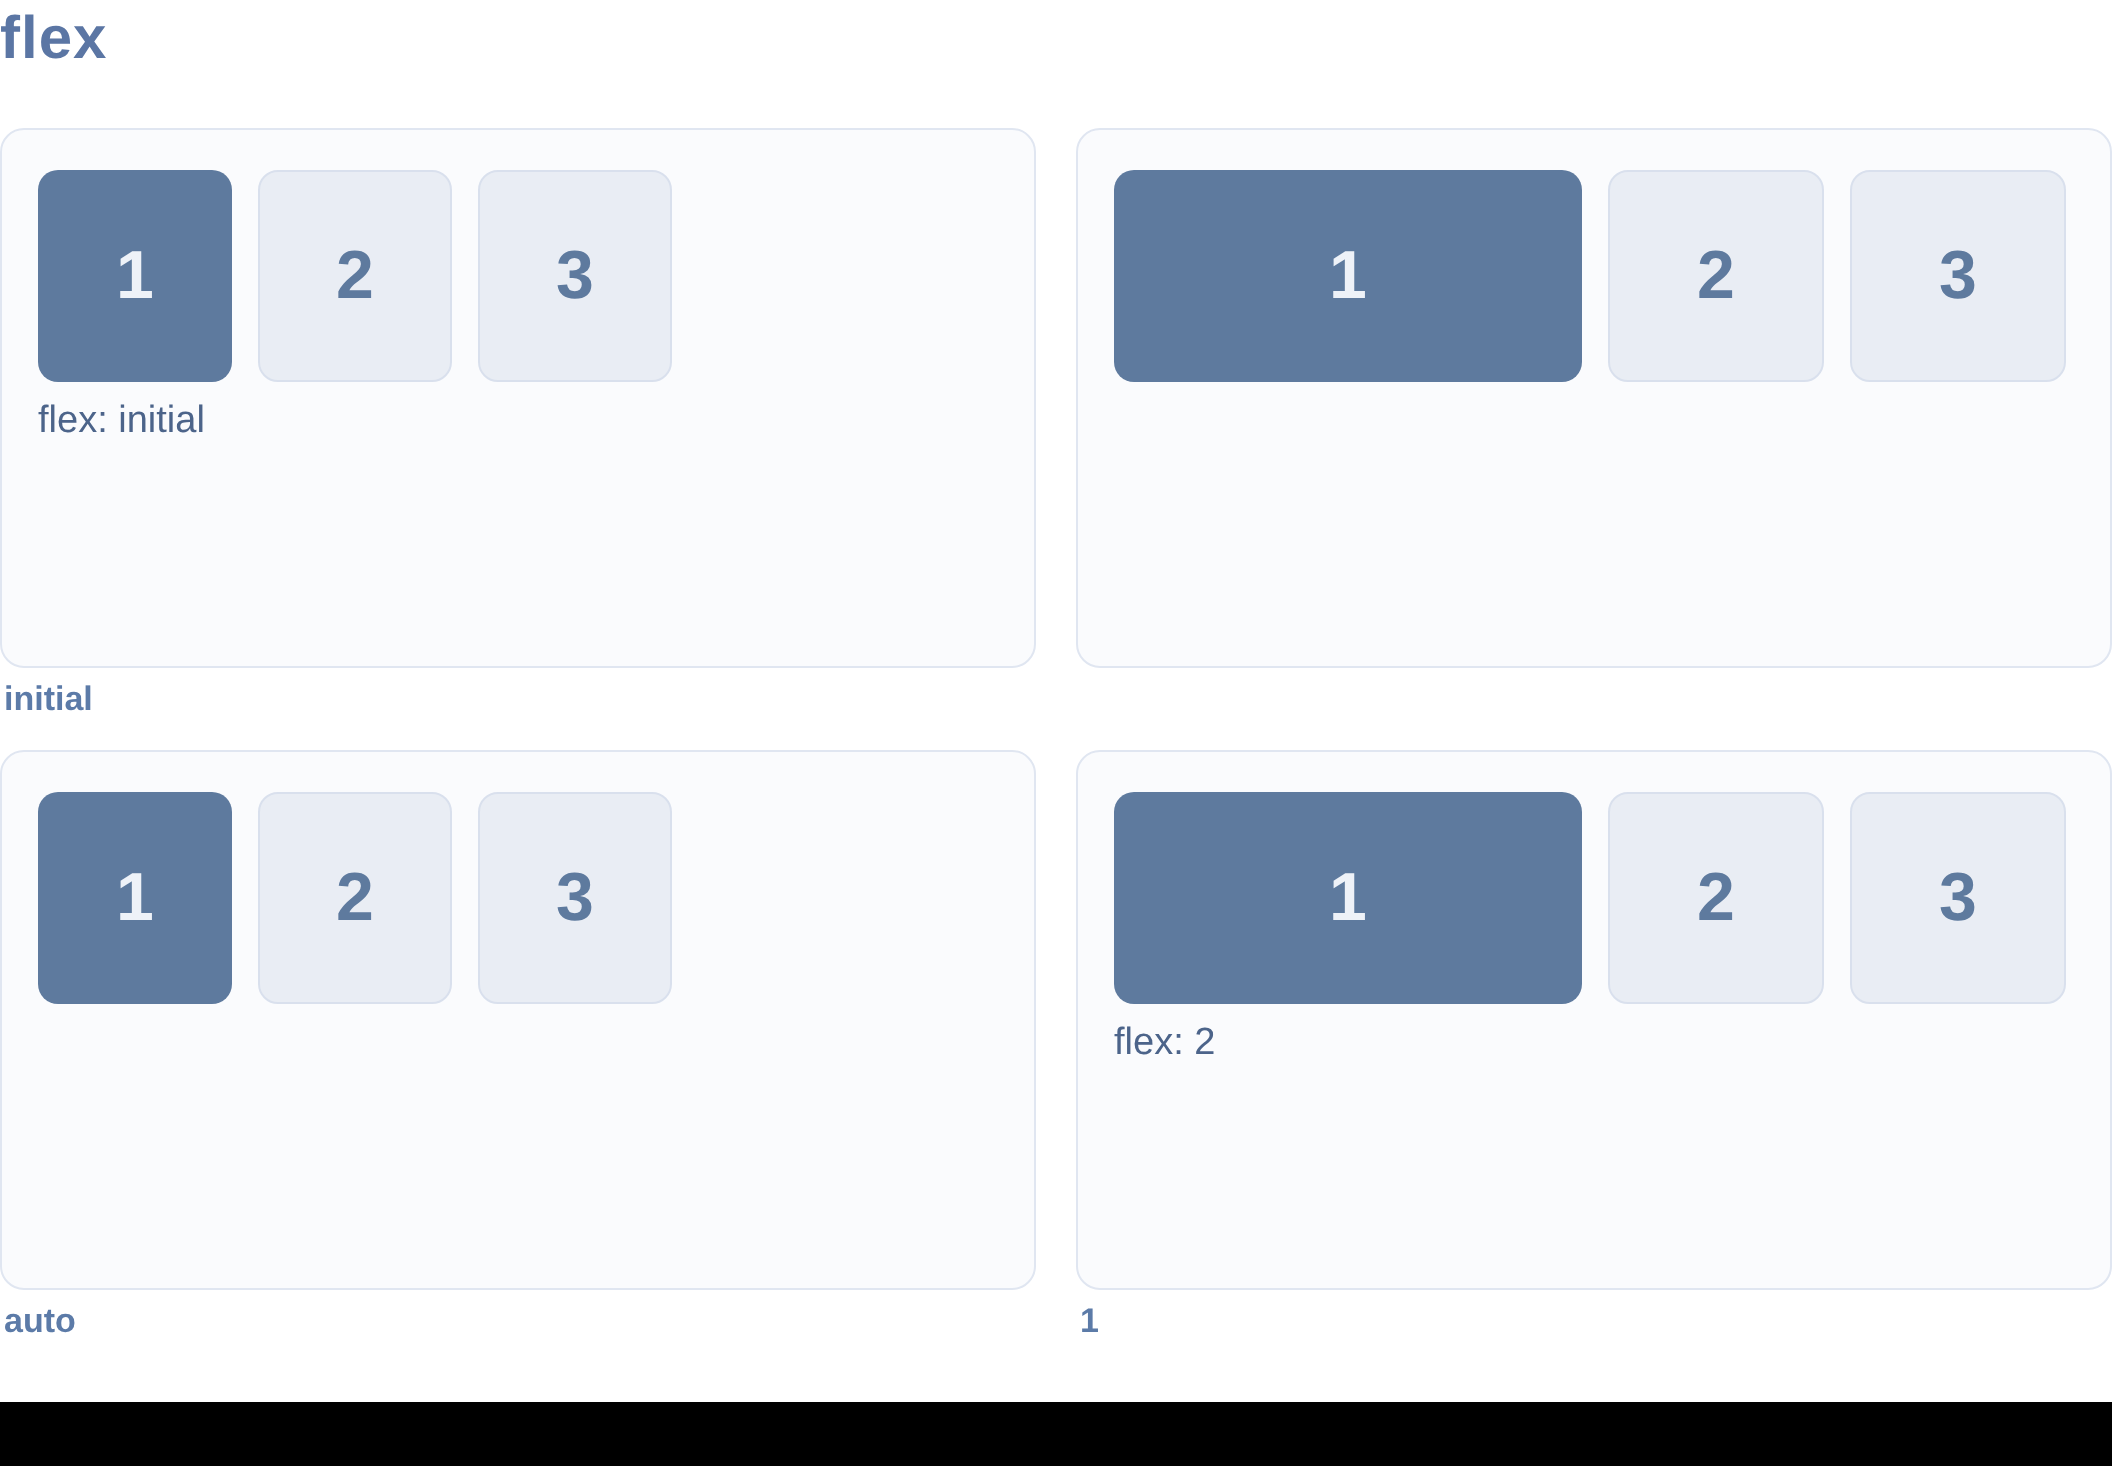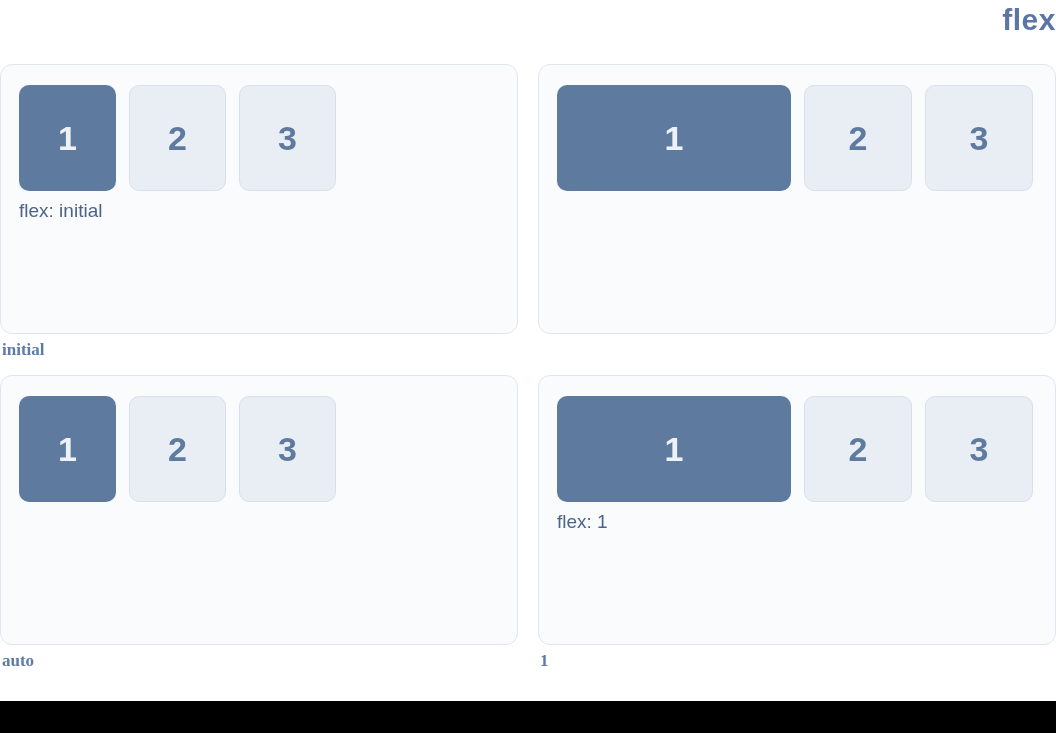--- a/index.html
+++ b/index.html
@@ -1,21 +1,21 @@
 <!DOCTYPE html>
 <html><head>
 <meta charset="utf-8">
 <style>
   * { margin:0; padding:0; box-sizing:border-box; }
   html,body { width:1056px; height:733px; background:#ffffff; overflow:hidden; }
   body { font-family:"Liberation Sans", sans-serif; position:relative; }
 
   .page-title {
     position:absolute; top:3px; left:0; width:1056px;
-    text-align:right; font-size:30px; font-weight:700;
+    text-align:left; font-size:30px; font-weight:700;
     color:#5b76a4; letter-spacing:0.5px;
   }
 
   .grid {
     position:absolute; top:64px; left:0;
     display:grid;
     grid-template-columns:518px 518px;
     column-gap:20px; row-gap:16px;
   }
 
@@ -46,21 +46,20 @@
 
   .caption {
     margin-top:9px; font-size:19px; font-weight:500;
     color:#4c648a;
   }
 
   .demo-label {
     margin-top:6px; padding-left:2px;
     font-size:17px; line-height:19px; font-weight:700;
     color:#5c7ba8;
-    font-family:Liberation Serif, serif;
   }
 
   .bottom-bar {
     position:absolute; left:0; bottom:0;
     width:1056px; height:32px; background:#000000;
   }
 </style>
 </head>
 <body>
 
@@ -101,20 +100,20 @@
     <div class="demo-label">auto</div>
   </div>
 
   <div class="demo">
     <div class="panel grow">
       <div class="boxes">
         <div class="box box-first">1</div>
         <div class="box box-rest">2</div>
         <div class="box box-rest">3</div>
       </div>
-      <div class="caption">flex: 1</div>
+      <div class="caption">flex: 2</div>
     </div>
     <div class="demo-label">1</div>
   </div>
 
 </div>
 
 <div class="bottom-bar"></div>
 
 </body></html>

